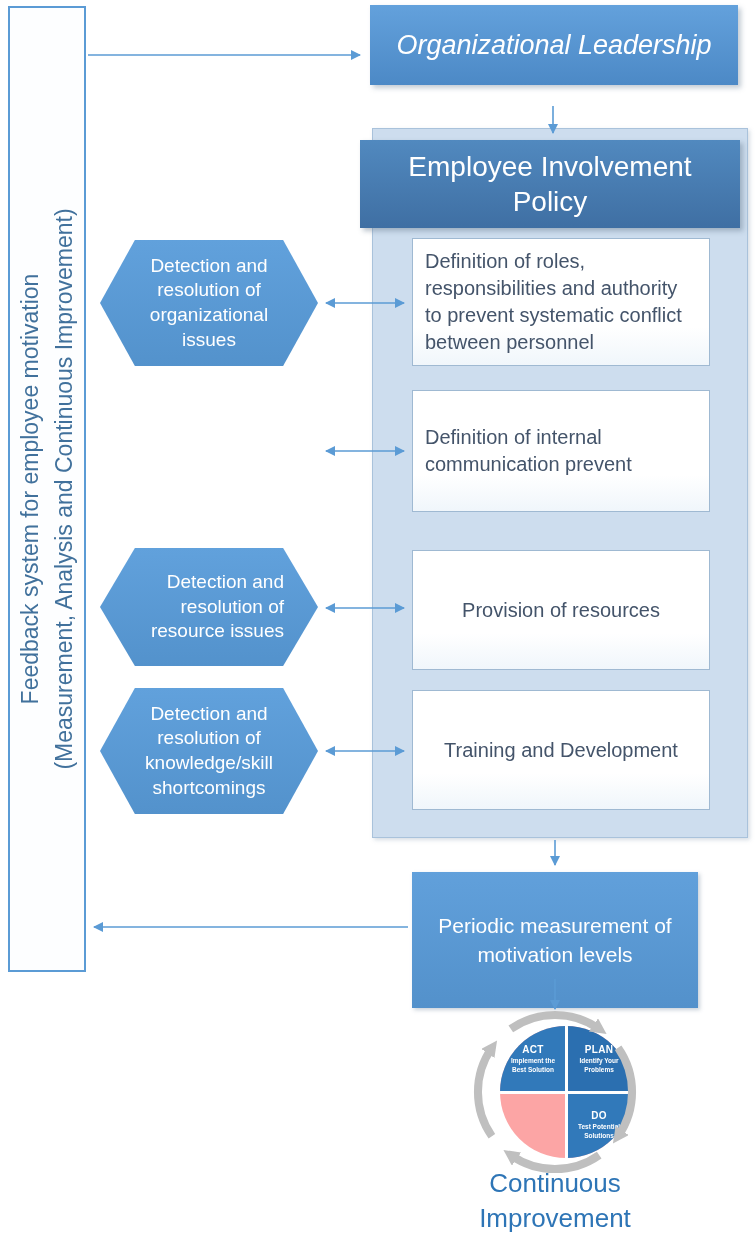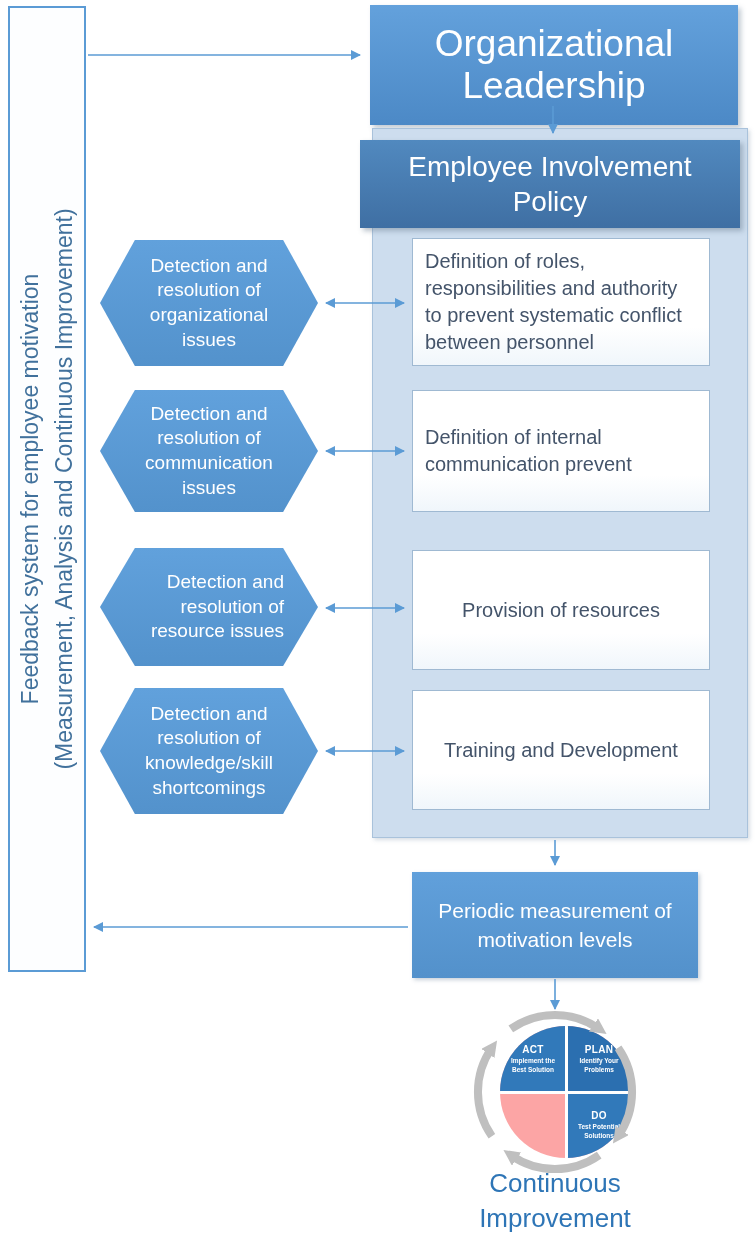--- a/index.html
+++ b/index.html
@@ -15,25 +15,25 @@
   }
   .sidebar-text{
     position:absolute;left:50%;top:50%;width:960px;height:74px;
     transform:translate(-50%,-50%) rotate(-90deg);
     display:flex;flex-direction:column;justify-content:center;
     text-align:center;color:#41719C;font-size:23px;line-height:1.5;
   }
 
   
   .org-box{
-    position:absolute;left:370px;top:5px;width:368px;height:120px;
+    position:absolute;left:370px;top:5px;width:368px;height:80px;
     background:linear-gradient(180deg,#63A1DC,#4C89C6);
     box-shadow:3px 3px 5px rgba(120,140,160,.45);
     display:flex;align-items:center;justify-content:center;
-    color:#fff;font-size:37px;text-align:center;
+    color:#fff;font-size:27px;text-align:center;font-style:italic;
   }
 
   
   .policy-panel{
     position:absolute;left:372px;top:128px;width:376px;height:710px;
     background:#CDDDEE;border:1px solid #A9C2DB;box-sizing:border-box;
     box-shadow:2px 2px 4px rgba(140,160,180,.35);
   }
   .policy-header{
     position:absolute;left:360px;top:140px;width:380px;height:88px;
@@ -64,21 +64,21 @@
     color:#fff;font-size:19px;text-align:center;line-height:1.3;
     padding:20px 34px;box-sizing:border-box;
   }
   .hx-1{top:240px;height:126px;}
   .hx-2{top:390px;height:122px;}
   .hx-3{top:548px;height:118px;text-align:right;}
   .hx-4{top:688px;height:126px;}
 
   
   .measure-box{
-    position:absolute;left:412px;top:872px;width:286px;height:106px;
+    position:absolute;left:412px;top:872px;width:286px;height:136px;
     background:linear-gradient(180deg,#61A0DB,#5391CB);
     box-shadow:2px 2px 4px rgba(120,140,160,.4);
     display:flex;align-items:center;justify-content:flex-end;
     color:#fff;font-size:21px;text-align:center;line-height:1.4;
     padding:0 18px;box-sizing:border-box;
   }
 
   
   .pdca-circle{
     position:absolute;left:500px;top:1026px;width:132px;height:132px;
@@ -136,23 +136,20 @@
   </div>
   <div class="policy-item pi-3">
     <span>Provision of resources</span>
   </div>
   <div class="policy-item pi-4">
     <span>Training and Development</span>
   </div>
 
   <div class="hex hx-1">
     <span>Detection and resolution of organizational issues</span>
-  </div>
-  <div class="hex hx-2">
-    <span>Detection and resolution of communication issues</span>
   </div>
   <div class="hex hx-3">
     <span>Detection and resolution of resource issues</span>
   </div>
   <div class="hex hx-4">
     <span>Detection and resolution of knowledge/skill shortcomings</span>
   </div>
 
   <div class="measure-box">
     <span>Periodic measurement of motivation levels</span>

